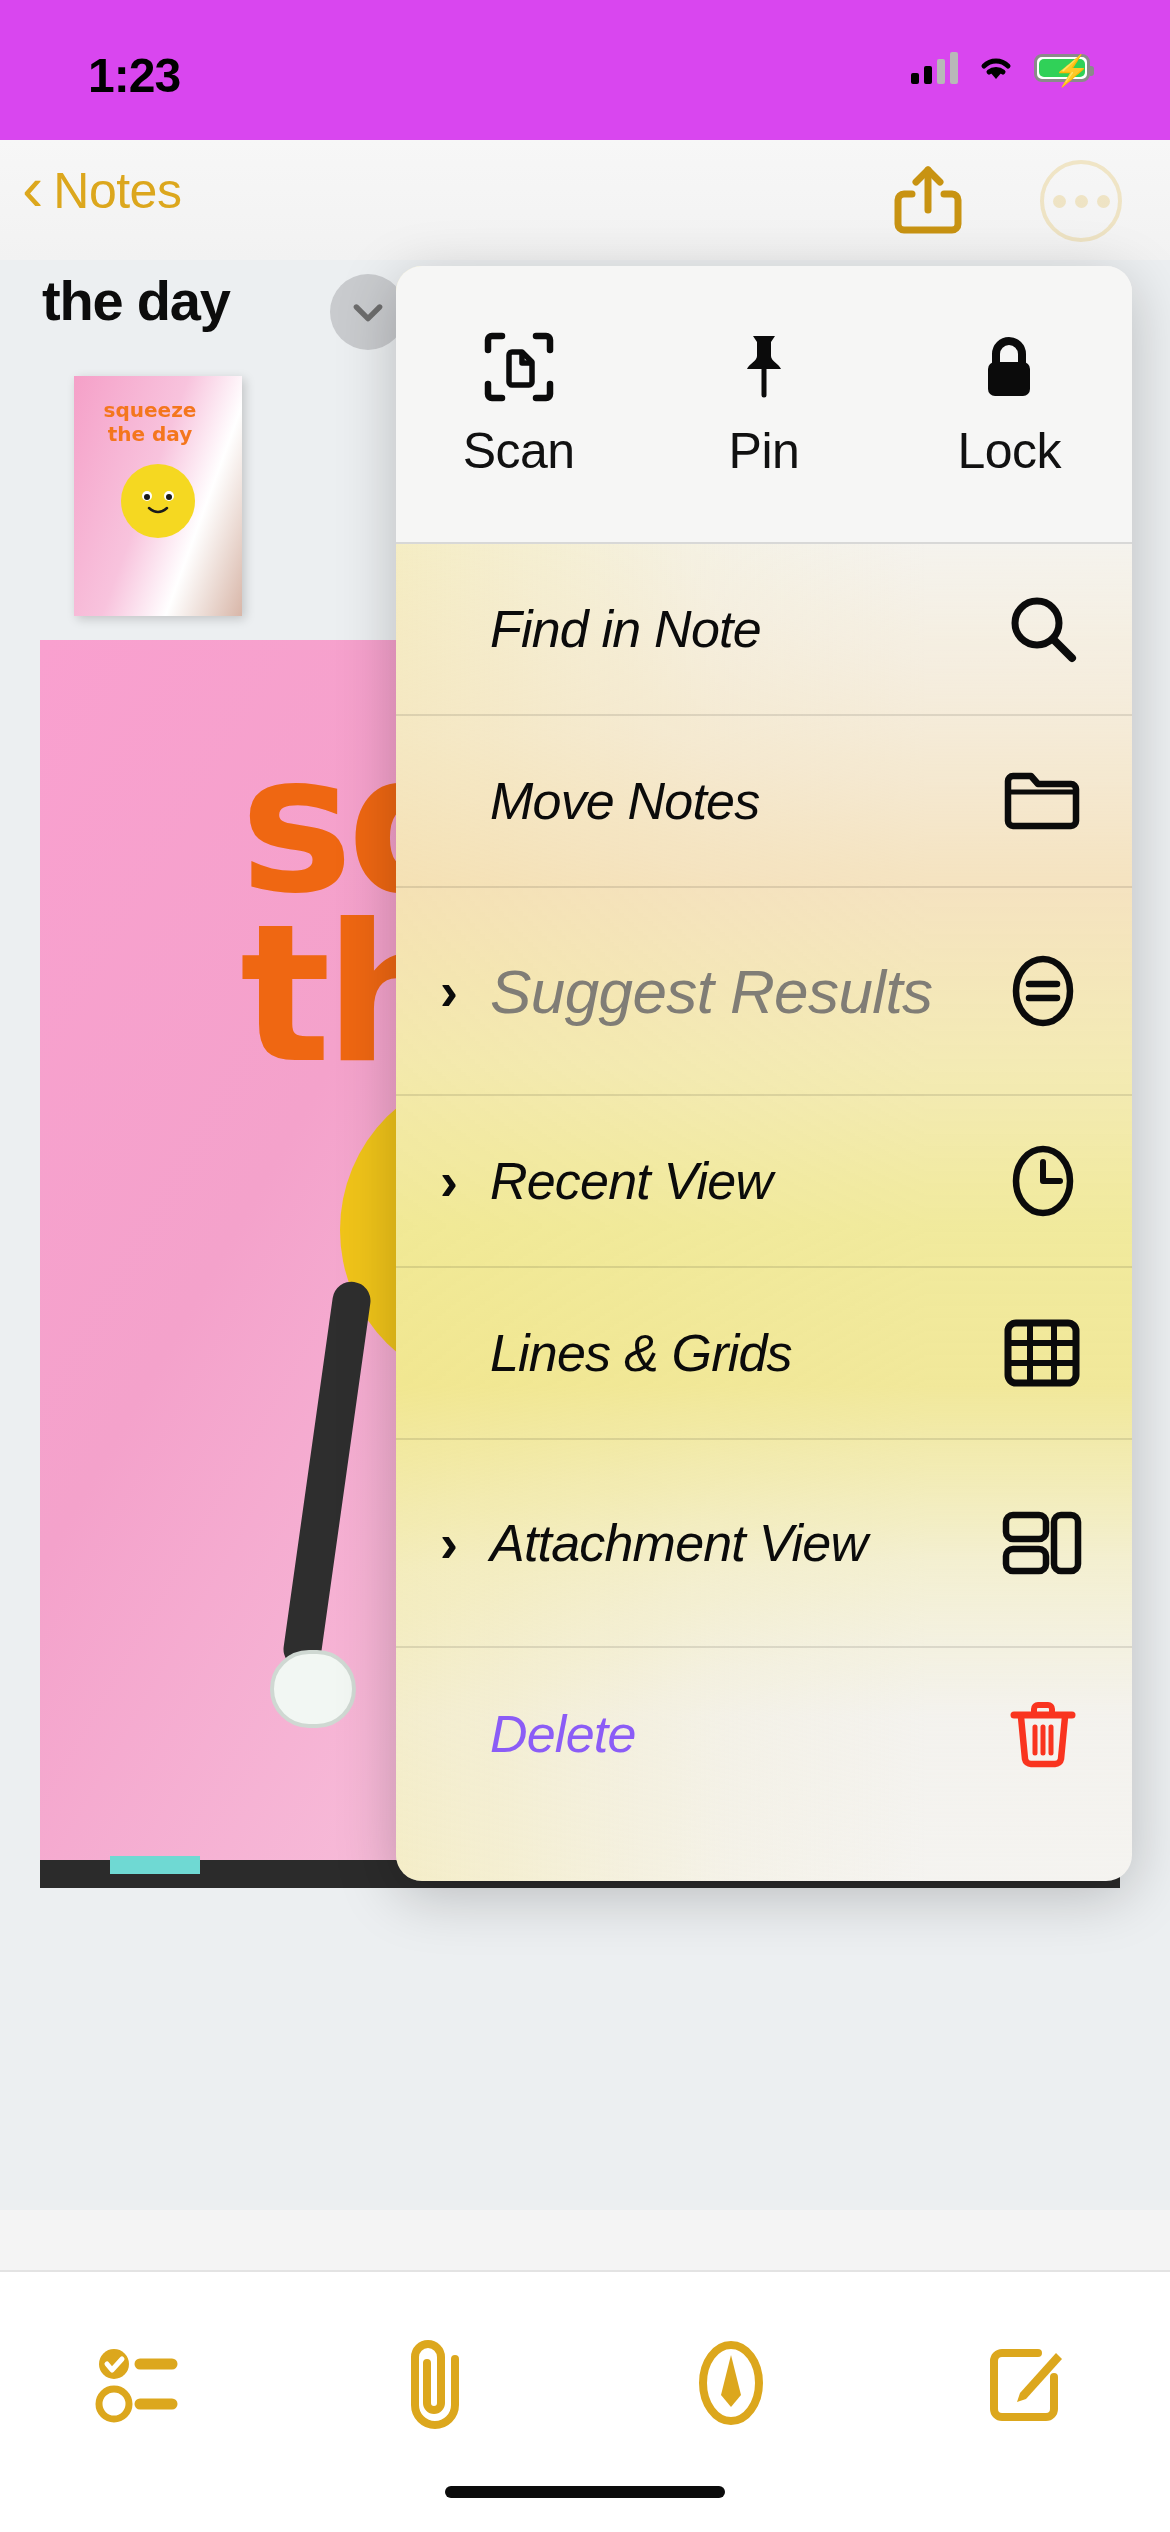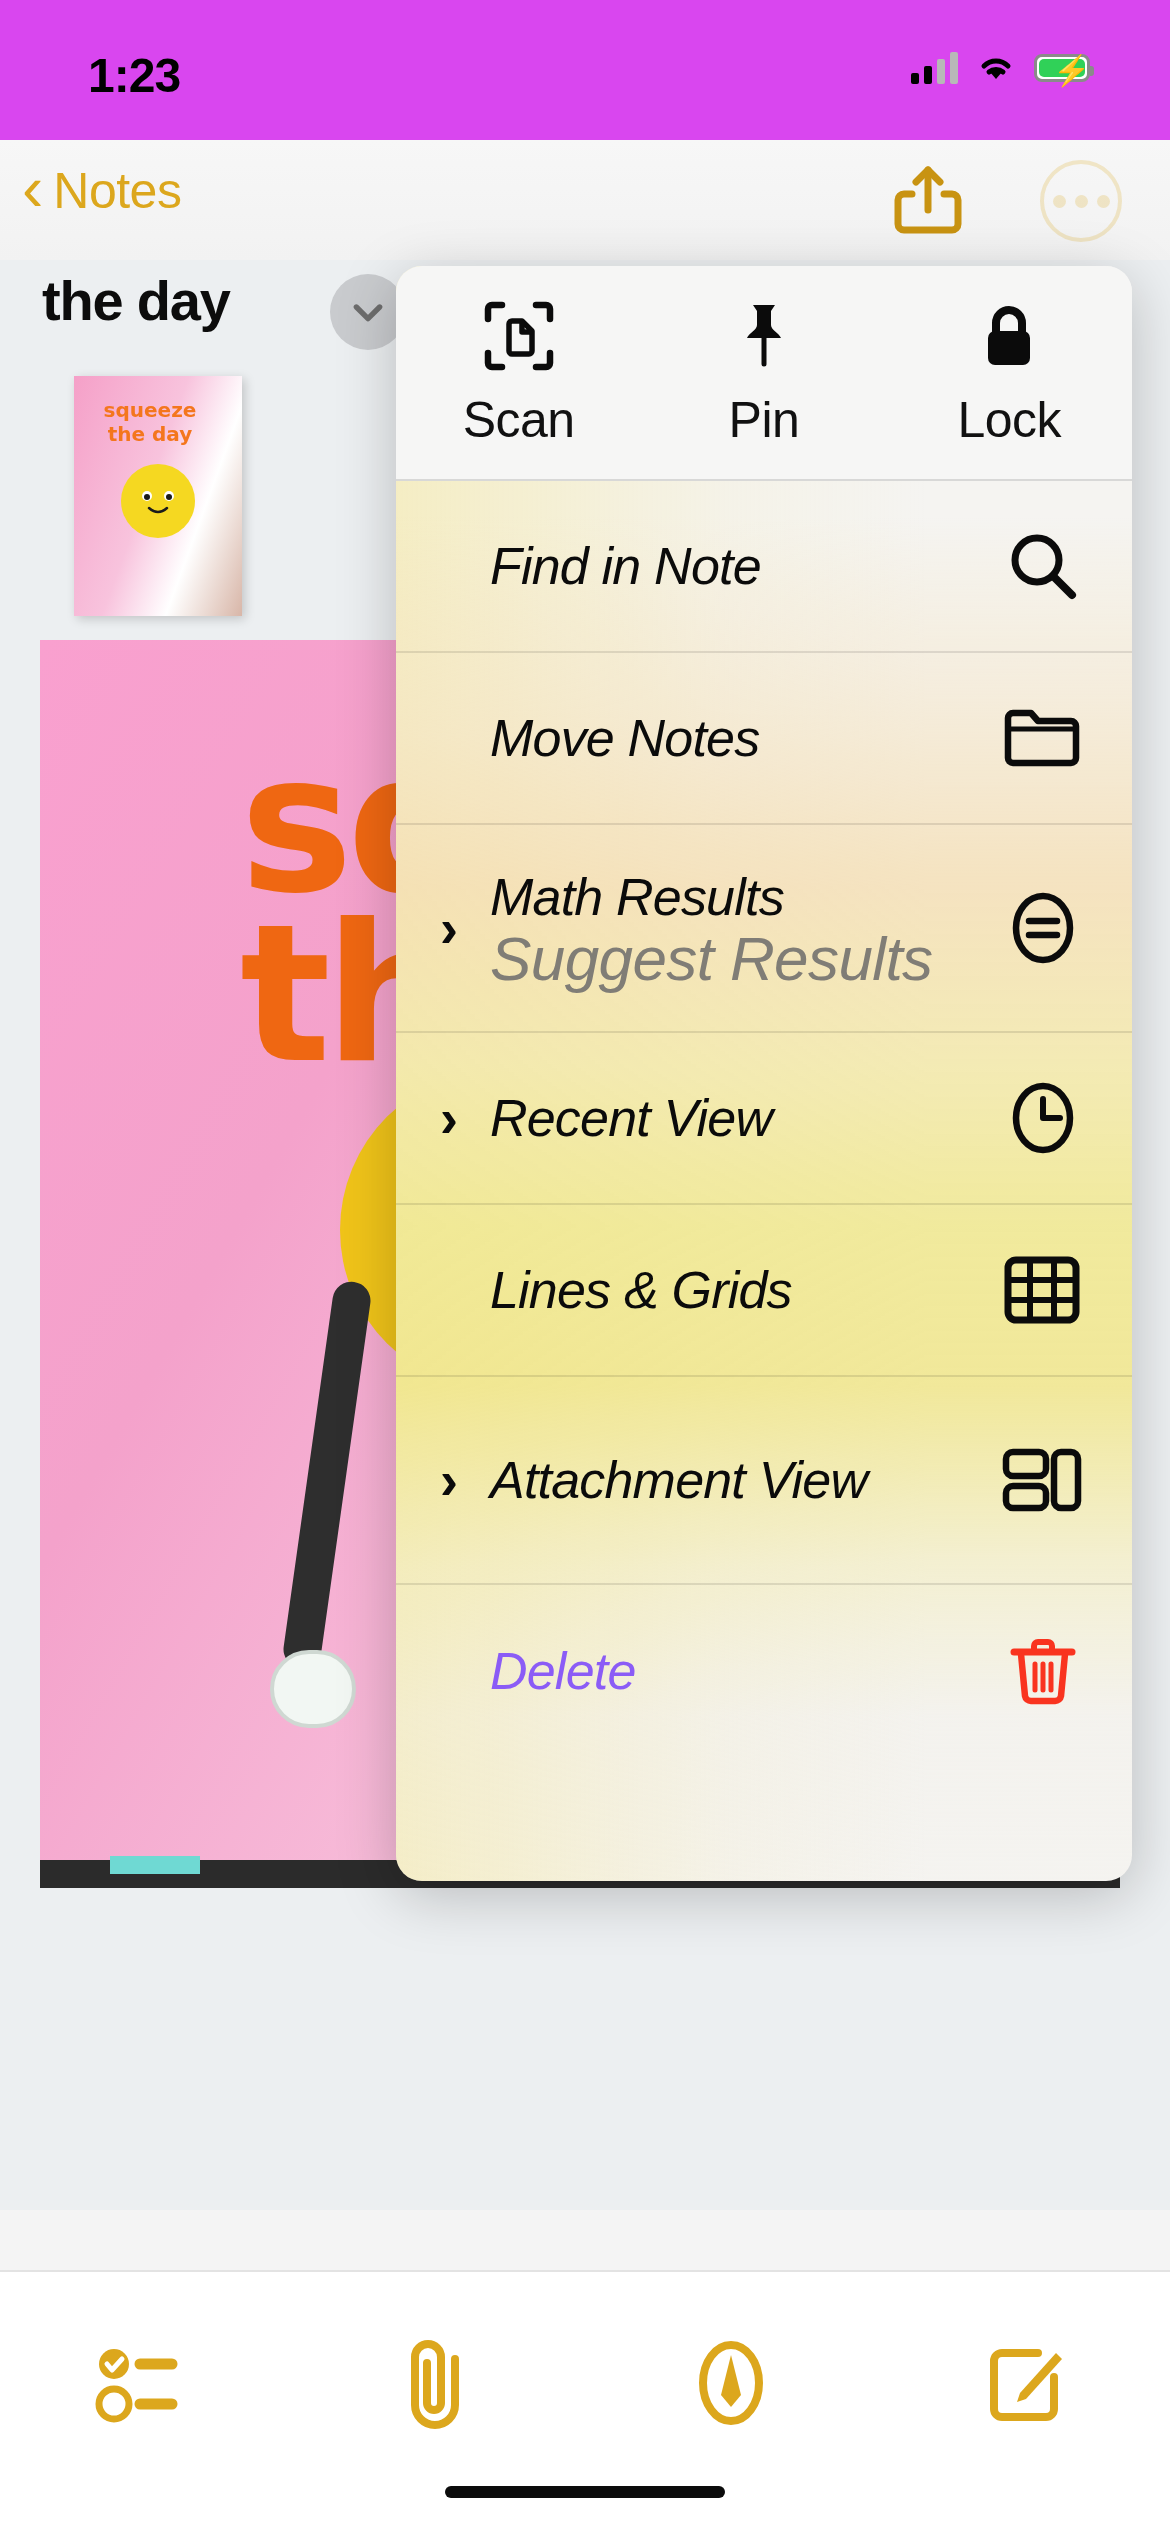--- a/index.html
+++ b/index.html
@@ -197,21 +197,21 @@
     position: absolute; left: 396px; top: 266px;
     width: 736px; height: 1615px;
     border-radius: 26px;
     overflow: hidden;
     background: #f5f4f1;
     box-shadow: 0 14px 60px rgba(0,0,0,0.22);
     z-index: 10;
   }
   #menu-actions-row {
     position: relative;
-    height: 215px;
+    height: 278px;
     display: flex;
     background: #f6f6f5;
     border-bottom: 2px solid rgba(0,0,0,0.12);
   }
   .action-cell {
     flex: 1;
     display: flex; flex-direction: column;
     align-items: center; justify-content: center;
     gap: 16px;
   }
@@ -441,21 +441,20 @@
             <svg width="84" height="84" viewBox="0 0 84 84">
               <path d="M8 22 a5 5 0 0 1 5 -5 h18 l7 8 h33 a5 5 0 0 1 5 5 v32 a5 5 0 0 1 -5 5 H13 a5 5 0 0 1 -5 -5 z" fill="none" stroke="#0b0b0b" stroke-width="6.5" stroke-linejoin="round"></path>
               <path d="M8 33 H76" stroke="#0b0b0b" stroke-width="5"></path>
             </svg>
           </div>
         </div>
 
         <div class="menu-row" style="min-height:208px">
           <div class="row-chev">›</div>
           <div class="row-text">
-            <div class="row-title">Math Results</div>
             <div class="row-sub">Suggest Results</div>
           </div>
           <div class="row-icon">
             <svg width="82" height="82" viewBox="0 0 82 82">
               <ellipse cx="41" cy="41" rx="27" ry="32" fill="none" stroke="#0b0b0b" stroke-width="6.5"></ellipse>
               <path d="M27 34 H55 M27 48 H55" stroke="#0b0b0b" stroke-width="6.5" stroke-linecap="round"></path>
             </svg>
           </div>
         </div>
 

